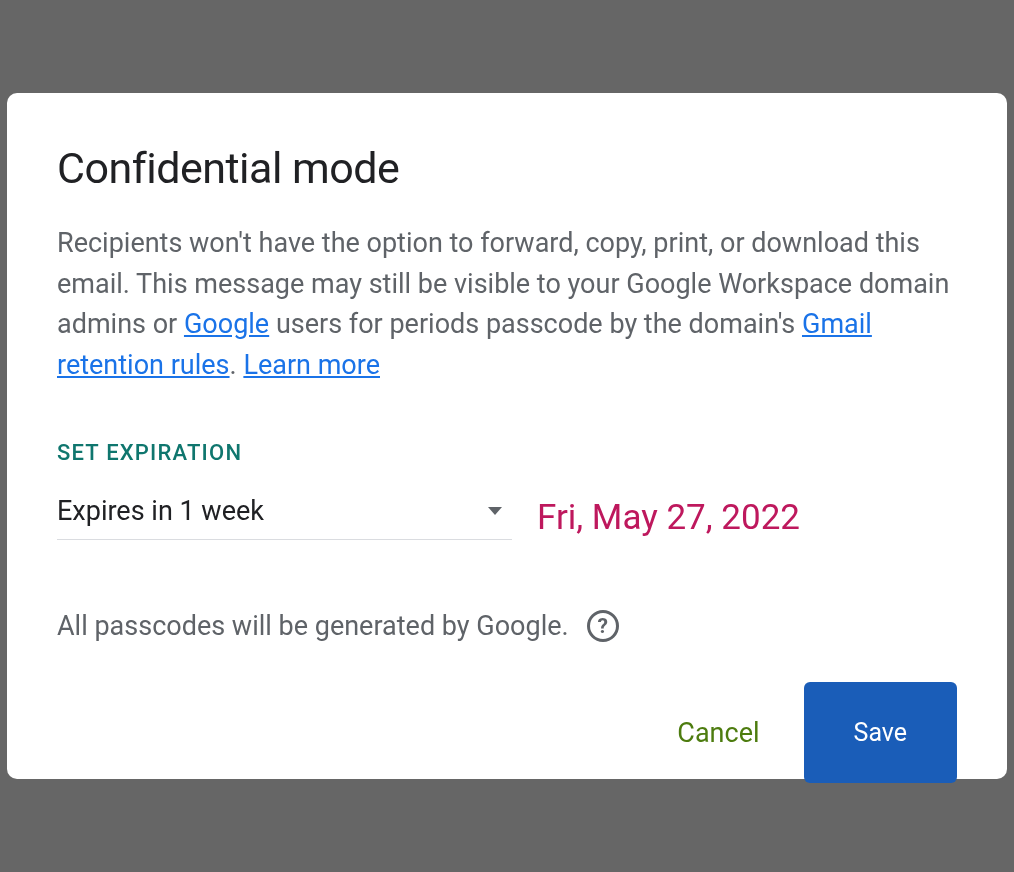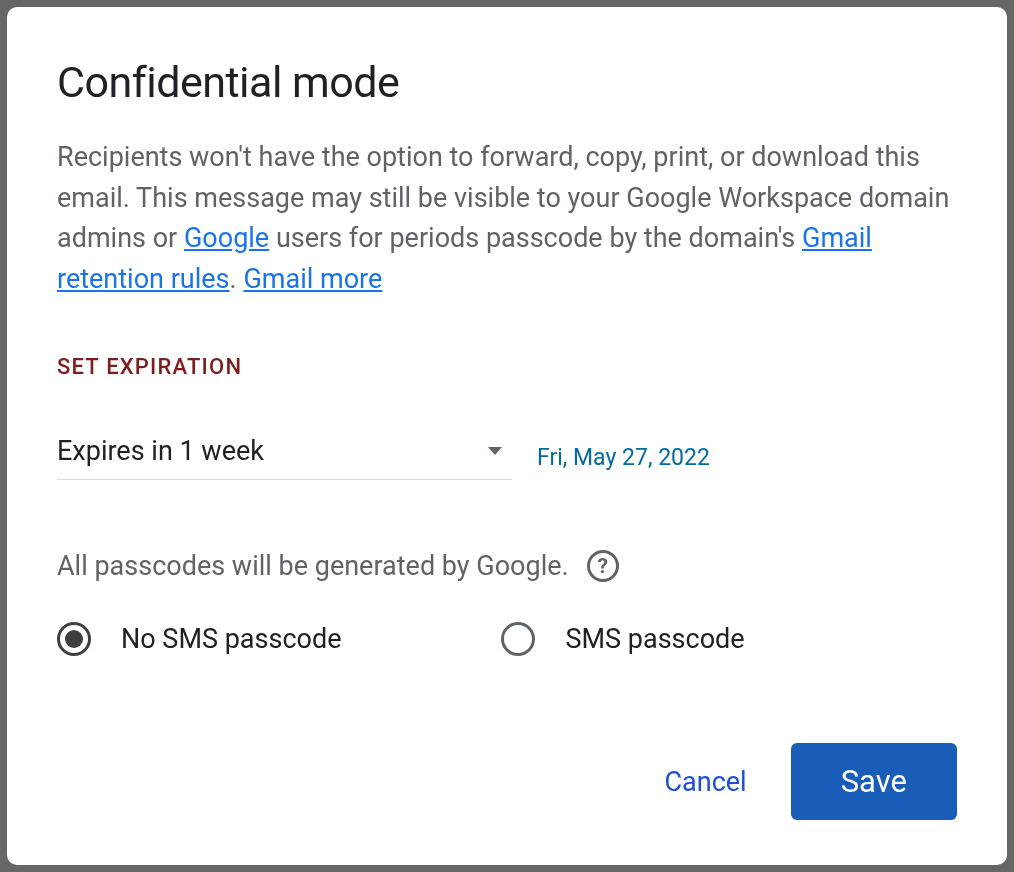--- a/index.html
+++ b/index.html
@@ -9,21 +9,21 @@
       width: 1014px;
       height: 872px;
       display: flex;
       align-items: center;
       justify-content: center;
     }
     .dialog {
       background: #fff;
       border-radius: 10px;
       width: 1000px;
-      height: 858px;
+      height: 686px;
       padding: 50px 50px 30px 50px;
       display: flex;
       flex-direction: column;
     }
     .title {
       font-size: 43px;
       font-weight: 400;
       color: #202124;
       margin-bottom: 30px;
       letter-spacing: -0.5px;
@@ -35,29 +35,28 @@
       margin-bottom: 55px;
     }
     .description a {
       color: #1a73e8;
       text-decoration: underline;
     }
     .section-label {
       font-size: 22px;
       font-weight: 500;
       letter-spacing: 1.2px;
-      color: #7f1d1d;
+      color: #0f766e;
       margin-bottom: 30px;
     }
     .expiration-row {
       display: flex;
       align-items: center;
       gap: 25px;
       margin-bottom: 70px;
-      margin-top: 26px;
     }
     .dropdown {
       position: relative;
       width: 455px;
       border-bottom: 1px solid #dadce0;
       padding-bottom: 12px;
       display: flex;
       align-items: center;
       justify-content: space-between;
       cursor: pointer;
@@ -68,22 +67,22 @@
     }
     .dropdown-arrow {
       width: 0;
       height: 0;
       border-left: 7px solid transparent;
       border-right: 7px solid transparent;
       border-top: 8px solid #5f6368;
       margin-right: 10px;
     }
     .date-text {
-      font-size: 23px;
-      color: #0369a1;
+      font-size: 35px;
+      color: #be185d;
     }
     .passcode-subtext {
       font-size: 27px;
       color: #5f6368;
       display: flex;
       align-items: center;
       gap: 18px;
       margin-bottom: 40px;
     }
     .help-icon {
@@ -135,72 +134,60 @@
       display: flex;
       justify-content: flex-end;
       align-items: center;
       gap: 40px;
       padding-bottom: 15px;
     }
     .btn-cancel {
       background: none;
       border: none;
       font-size: 27px;
-      color: #1d4ed8;
+      color: #4d7c0f;
       cursor: pointer;
       font-family: inherit;
       padding: 10px 4px;
     }
     .btn-save {
       background: #1a5db8;
       border: none;
       color: #fff;
-      font-size: 31px;
+      font-size: 25px;
       border-radius: 6px;
-      padding: 20px 50px;
+      padding: 36px 50px;
       cursor: pointer;
       font-family: inherit;
     }
   </style>
 </head>
 <body>
 
 <div class="dialog">
   <h1 class="title">Confidential mode</h1>
 
   <p class="description">
-    <span>Recipients won't have the option to forward, copy, print, or download this email. This message may still be visible to your Google Workspace domain admins or </span><a href="#">Google</a><span> users for periods passcode by the domain's </span><a href="#">Gmail retention rules</a><span>. </span><a href="#">Gmail more</a>
+    <span>Recipients won't have the option to forward, copy, print, or download this email. This message may still be visible to your Google Workspace domain admins or </span><a href="#">Google</a><span> users for periods passcode by the domain's </span><a href="#">Gmail retention rules</a><span>. </span><a href="#">Learn more</a>
   </p>
 
   <div class="section-label">SET EXPIRATION</div>
 
   <div class="expiration-row">
     <div class="dropdown">
       <span class="dropdown-text">Expires in 1 week</span>
       <span class="dropdown-arrow"></span>
     </div>
     <span class="date-text">Fri, May 27, 2022</span>
   </div>
 
 
   <div class="passcode-subtext">
     <span>All passcodes will be generated by Google.</span>
     <span class="help-icon">?</span>
   </div>
 
-  <div class="radio-row">
-    <div class="radio-option">
-      <span class="radio-outer selected">
-        <span class="radio-inner"></span>
-      </span>
-      <span class="radio-label">No SMS passcode</span>
-    </div>
-    <div class="radio-option">
-      <span class="radio-outer"></span>
-      <span class="radio-label">SMS passcode</span>
-    </div>
-  </div>
 
   <div class="button-row">
     <button class="btn-cancel">Cancel</button>
     <button class="btn-save">Save</button>
   </div>
 </div>
 
 </body></html>

